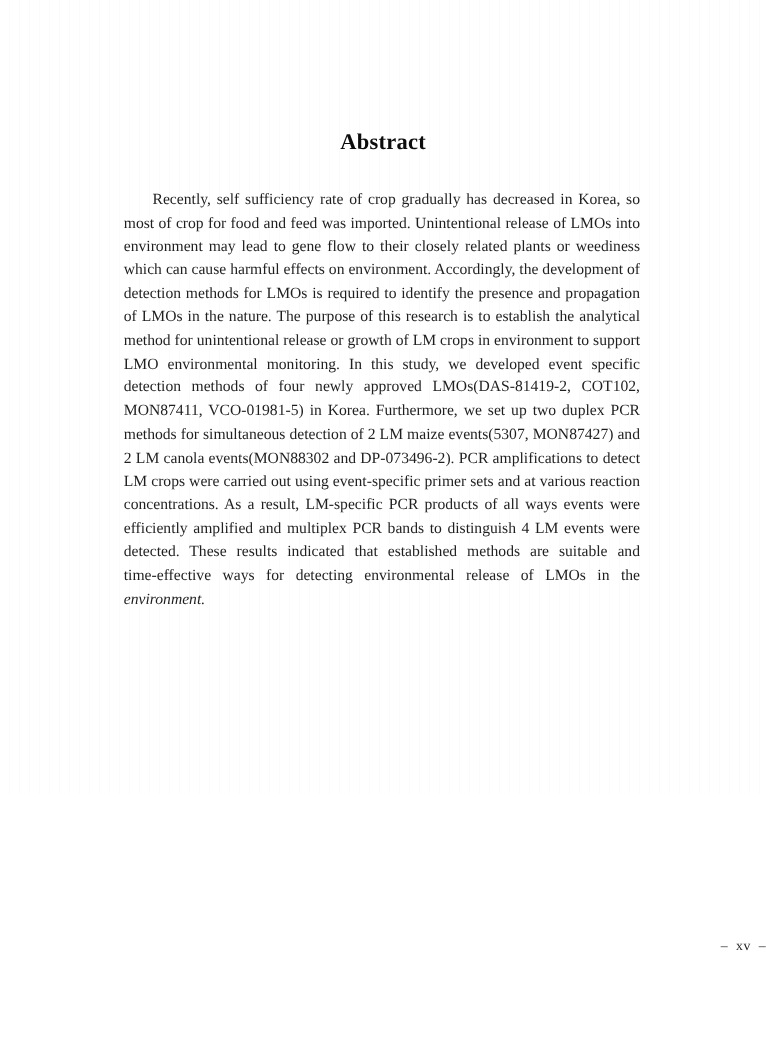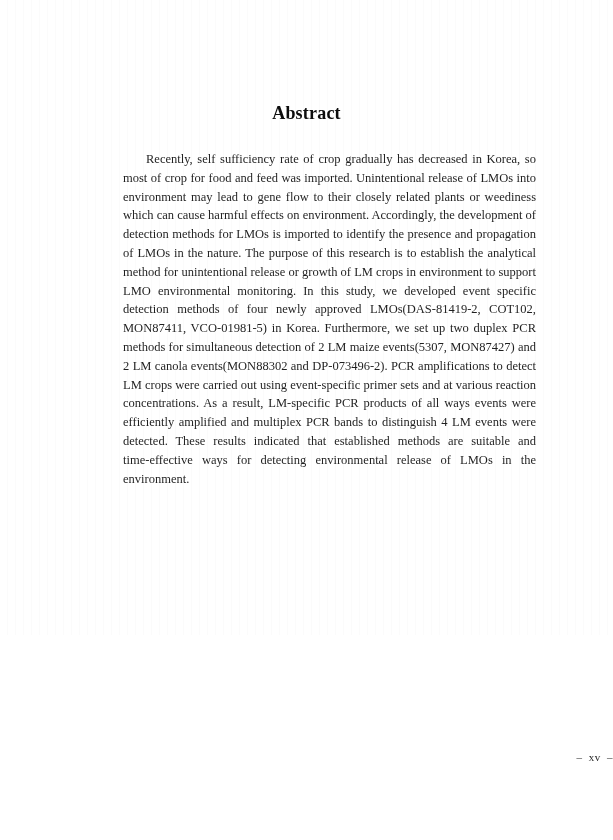--- a/index.html
+++ b/index.html
@@ -41,31 +41,31 @@
     letter-spacing: 0.2px;
   }
   .abstract {
     position: absolute;
     top: 150px;
     left: 99px;
     width: 413px;
     font-size: 12.5px;
     line-height: 18.8px;
     color: #1f1f1f;
-    margin-left: 24px;
   }
   .abstract .line {
     text-align: justify;
     text-align-last: justify;
   }
   .abstract .line.first {
     padding-left: 23px;
   }
   .abstract .line.last {
     text-align-last: left;
+    font-style: italic;
   }
   .footer {
     position: absolute;
     top: 751px;
     left: 0;
     width: 613px;
     text-align: right;
     font-size: 11px;
     color: #2a2a2a;
     word-spacing: 3px;
@@ -77,21 +77,21 @@
 
 <div class="page">
 
   <h1 class="heading">Abstract</h1>
 
   <div class="abstract" id="abstract-paragraph">
       <div class="line first">Recently, self sufficiency rate of crop gradually has decreased in Korea, so</div>
       <div class="line">most of crop for food and feed was imported. Unintentional release of LMOs into</div>
       <div class="line">environment may lead to gene flow to their closely related plants or weediness</div>
       <div class="line">which can cause harmful effects on environment. Accordingly, the development of</div>
-      <div class="line">detection methods for LMOs is imported to identify the presence and propagation</div>
+      <div class="line">detection methods for LMOs is required to identify the presence and propagation</div>
       <div class="line">of LMOs in the nature. The purpose of this research is to establish the analytical</div>
       <div class="line">method for unintentional release or growth of LM crops in environment to support</div>
       <div class="line">LMO environmental monitoring. In this study, we developed event specific</div>
       <div class="line">detection methods of four newly approved LMOs(DAS-81419-2, COT102,</div>
       <div class="line">MON87411, VCO-01981-5) in Korea. Furthermore, we set up two duplex PCR</div>
       <div class="line">methods for simultaneous detection of 2 LM maize events(5307, MON87427) and</div>
       <div class="line">2 LM canola events(MON88302 and DP-073496-2). PCR amplifications to detect</div>
       <div class="line">LM crops were carried out using event-specific primer sets and at various reaction</div>
       <div class="line">concentrations. As a result, LM-specific PCR products of all ways events were</div>
       <div class="line">efficiently amplified and multiplex PCR bands to distinguish 4 LM events were</div>

